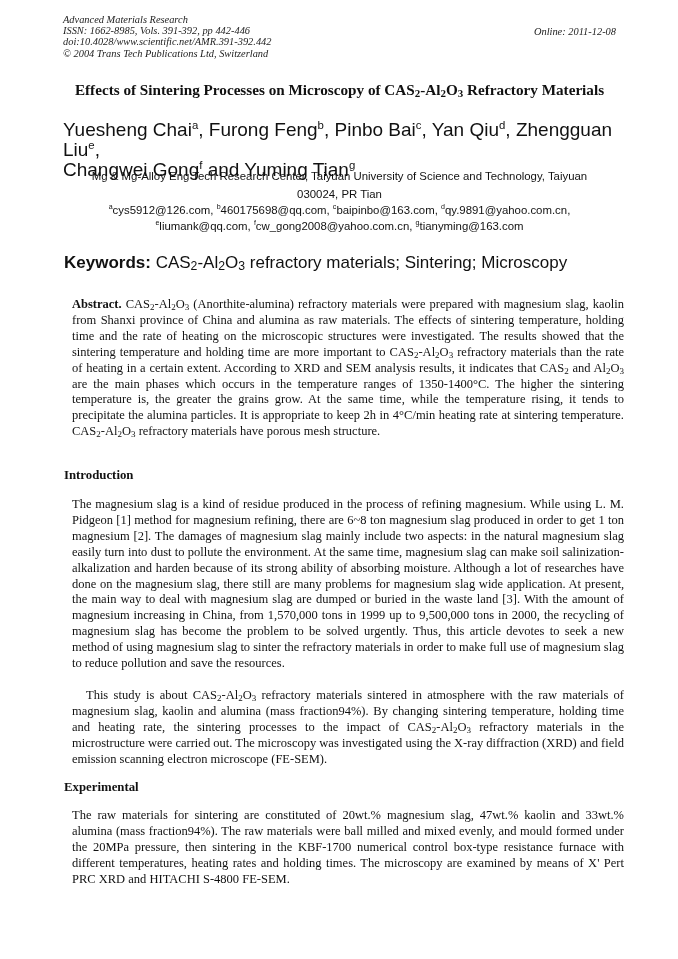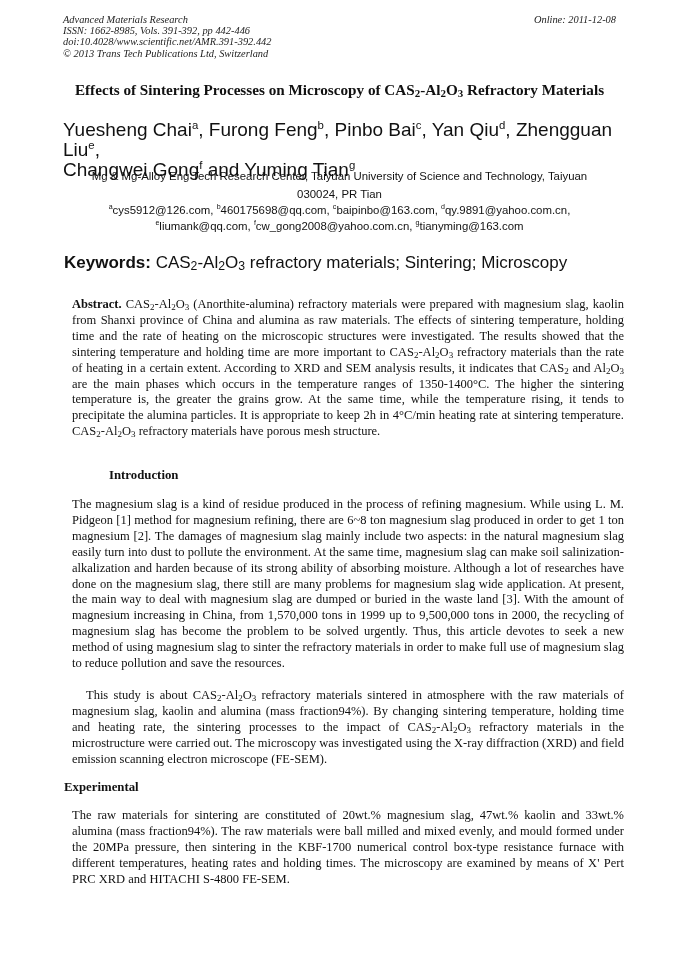--- a/index.html
+++ b/index.html
@@ -1,19 +1,19 @@
 <!DOCTYPE html>
 <html><head>
 <meta charset="utf-8">
 <style>
   html, body { margin: 0; padding: 0; background: #ffffff; }
   body { width: 678px; height: 959px; position: relative; overflow: hidden; color: #111; }
   .page { position: absolute; left: 0; top: 0; width: 678px; height: 910px; }
   .header { position: absolute; left: 63px; top: 14px; width: 553px; font-family: "Liberation Serif", serif; font-style: italic; font-size: 10.4px; line-height: 11.2px; color: #222; }
-  .header .right { position: absolute; right: 0; top: 0; }
+  .header .right { position: absolute; right: 0; top: 12px; }
   .title { position: absolute; left: 63px; top: 80px; width: 553px; text-align: center; font-family: Liberation Serif, serif; font-weight: bold; font-size: 15.2px; line-height: 20px; }
   .authors { position: absolute; left: 63px; top: 120px; width: 553px; text-align: left; font-family: "Liberation Sans", sans-serif; font-size: 19px; line-height: 20px; }
   .affil { position: absolute; left: 63px; top: 167px; width: 553px; text-align: center; font-family: "Liberation Sans", sans-serif; font-size: 11.4px; line-height: 18px; }
   .emails { position: absolute; left: 63px; top: 203px; width: 553px; text-align: center; font-family: "Liberation Sans", sans-serif; font-size: 11.4px; line-height: 15.5px; }
   .keywords { position: absolute; left: 64px; top: 255px; width: 553px; font-family: "Liberation Sans", sans-serif; font-size: 17px; line-height: 15px; }
   .keywords b { font-weight: bold; }
   .body-text { font-family: "Liberation Serif", serif; font-size: 12.5px; line-height: 15.9px; text-align: justify; text-align-last: left; }
   .abstract { position: absolute; left: 64px; top: 289px; width: 552px; }
   .section-title { position: absolute; left: 64px; font-family: "Liberation Serif", serif; font-weight: bold; font-size: 12.8px; line-height: 16px; }
   .intro-p1 { position: absolute; left: 64px; top: 489px; width: 552px; }
@@ -27,21 +27,21 @@
 </style>
 </head>
 <body>
 
 <div class="page">
 
   <div class="header">
     <div>Advanced Materials Research</div>
     <div>ISSN: 1662-8985, Vols. 391-392, pp 442-446</div>
     <div>doi:10.4028/www.scientific.net/AMR.391-392.442</div>
-    <div>© 2013 Trans Tech Publications Ltd, Switzerland</div>
+    <div>© 2004 Trans Tech Publications Ltd, Switzerland</div>
     <div class="right">Online: 2011-12-08</div>
   </div>
 
   <div class="title"><span>Effects of Sintering Processes on Microscopy of CAS</span><sub>2</sub><span>-Al</span><sub>2</sub><span>O</span><sub>3</sub><span> Refractory Materials</span></div>
 
   <div class="authors">
     <span><span>Yuesheng Chai</span><sup>a</sup></span><span>, </span><span><span>Furong Feng</span><sup>b</sup></span><span>, </span><span><span>Pinbo Bai</span><sup>c</sup></span><span>, </span><span><span>Yan Qiu</span><sup>d</sup></span><span>, </span><span><span>Zhengguan Liu</span><sup>e</sup></span><span>,</span><br><span><span>Changwei Gong</span><sup>f</sup></span><span> and </span><span><span>Yuming Tian</span><sup>g</sup></span>
   </div>
 
   <div class="affil">
@@ -50,21 +50,21 @@
   </div>
 
   <div class="emails">
     <span><sup>a</sup><span>cys5912@126.com</span></span><span>, </span><span><sup>b</sup><span>460175698@qq.com</span></span><span>, </span><span><sup>c</sup><span>baipinbo@163.com</span></span><span>, </span><span><sup>d</sup><span>qy.9891@yahoo.com.cn</span></span><span>,</span><br><span><sup>e</sup><span>liumank@qq.com</span></span><span>, </span><span><sup>f</sup><span>cw_gong2008@yahoo.com.cn</span></span><span>, </span><span><sup>g</sup><span>tianyming@163.com</span></span>
   </div>
 
   <div class="keywords"><b>Keywords:</b><span> CAS</span><sub>2</sub><span>-Al</span><sub>2</sub><span>O</span><sub>3</sub><span> refractory materials; Sintering; Microscopy</span></div>
 
   <p class="body-text abstract"><b>Abstract.</b><span> CAS</span><sub>2</sub><span>-Al</span><sub>2</sub><span>O</span><sub>3</sub><span> (Anorthite-alumina) refractory materials were prepared with magnesium slag, kaolin from Shanxi province of China and alumina as raw materials. The effects of sintering temperature, holding time and the rate of heating on the microscopic structures were investigated. The results showed that the sintering temperature and holding time are more important to CAS</span><sub>2</sub><span>-Al</span><sub>2</sub><span>O</span><sub>3</sub><span> refractory materials than the rate of heating in a certain extent. According to XRD and SEM analysis results, it indicates that CAS</span><sub>2</sub><span> and Al</span><sub>2</sub><span>O</span><sub>3</sub><span> are the main phases which occurs in the temperature ranges of 1350-1400°C. The higher the sintering temperature is, the greater the grains grow. At the same time, while the temperature rising, it tends to precipitate the alumina particles. It is appropriate to keep 2h in 4°C/min heating rate at sintering temperature. CAS</span><sub>2</sub><span>-Al</span><sub>2</sub><span>O</span><sub>3</sub><span> refractory materials have porous mesh structure.</span></p>
 
-  <div class="section-title" style="top:467px;margin-left:45px;">Introduction</div>
+  <div class="section-title" style="top:467px;">Introduction</div>
 
   <p class="body-text intro-p1">The magnesium slag is a kind of residue produced in the process of refining magnesium. While using L. M. Pidgeon [1] method for magnesium refining, there are 6~8 ton magnesium slag produced in order to get 1 ton magnesium [2]. The damages of magnesium slag mainly include two aspects: in the natural magnesium slag easily turn into dust to pollute the environment. At the same time, magnesium slag can make soil salinization-alkalization and harden because of its strong ability of absorbing moisture. Although a lot of researches have done on the magnesium slag, there still are many problems for magnesium slag wide application. At present, the main way to deal with magnesium slag are dumped or buried in the waste land [3]. With the amount of magnesium increasing in China, from 1,570,000 tons in 1999 up to 9,500,000 tons in 2000, the recycling of magnesium slag has become the problem to be solved urgently. Thus, this article devotes to seek a new method of using magnesium slag to sinter the refractory materials in order to make full use of magnesium slag to reduce pollution and save the resources.</p>
 
   <p class="body-text intro-p2"><span>This study is about CAS</span><sub>2</sub><span>-Al</span><sub>2</sub><span>O</span><sub>3</sub><span> refractory materials sintered in atmosphere with the raw materials of magnesium slag, kaolin and alumina (mass fraction94%). By changing sintering temperature, holding time and heating rate, the sintering processes to the impact of CAS</span><sub>2</sub><span>-Al</span><sub>2</sub><span>O</span><sub>3</sub><span> refractory materials in the microstructure were carried out. The microscopy was investigated using the X-ray diffraction (XRD) and field emission scanning electron microscope (FE-SEM).</span></p>
 
   <div class="section-title" style="top:779px;">Experimental</div>
 
   <p class="body-text exp-p1">The raw materials for sintering are constituted of 20wt.% magnesium slag, 47wt.% kaolin and 33wt.% alumina (mass fraction94%). The raw materials were ball milled and mixed evenly, and mould formed under the 20MPa pressure, then sintering in the KBF-1700 numerical control box-type resistance furnace with different temperatures, heating rates and holding times. The microscopy are examined by means of X' Pert PRC XRD and HITACHI S-4800 FE-SEM.</p>
 
 </div>

